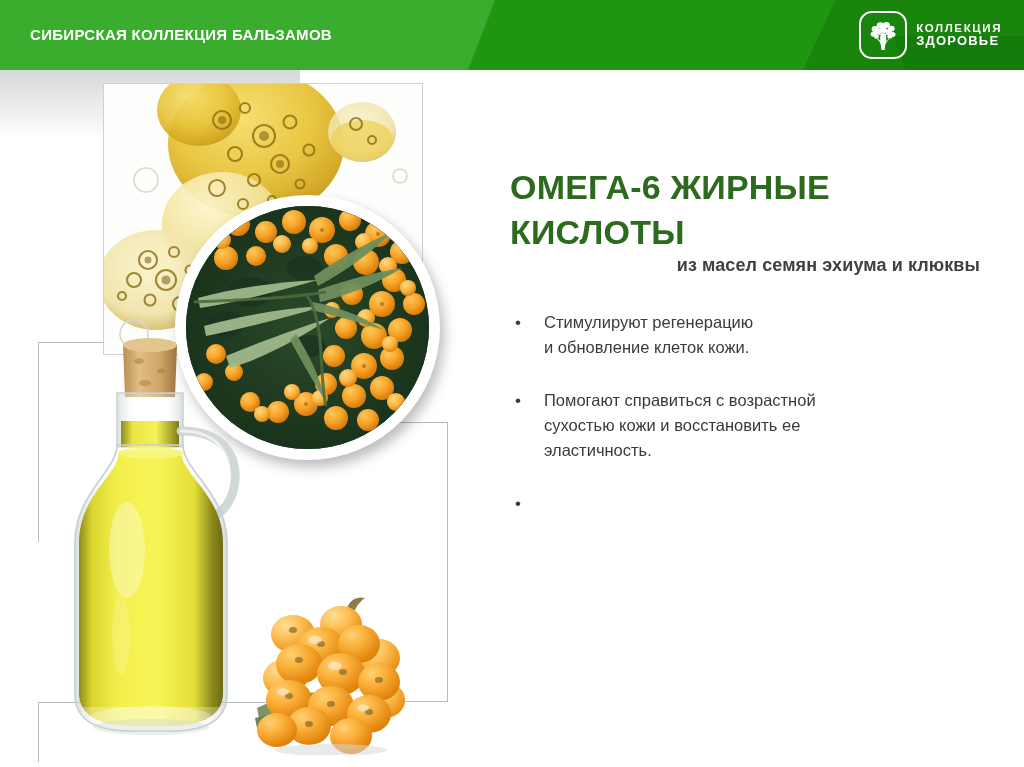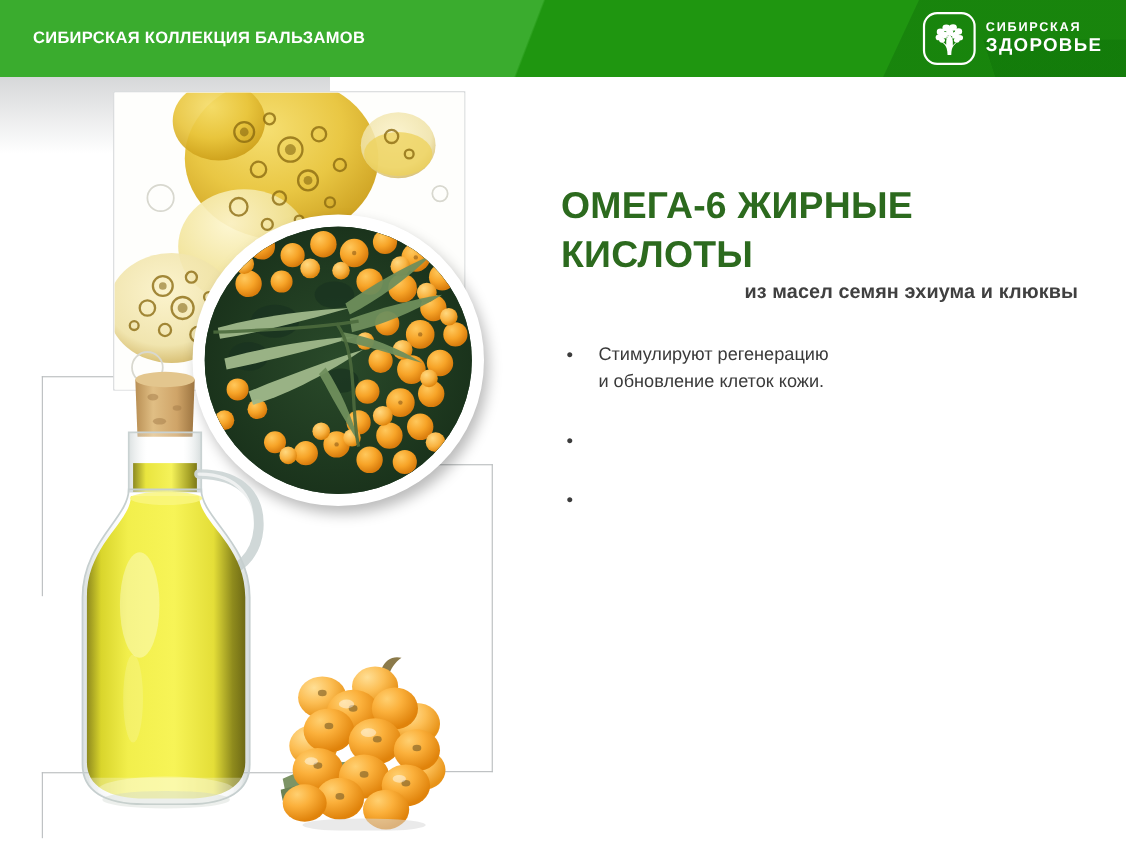--- a/index.html
+++ b/index.html
@@ -36,21 +36,21 @@
 
   
   .logo { position: absolute; right: 22px; top: 8px; height: 54px; display: flex; align-items: center; gap: 9px; }
   .logo-mark {
     width: 48px; height: 48px; border-radius: 13px;
     border: 2px solid #ffffff; position: relative; flex: none;
   }
   .logo-mark svg { position: absolute; left: 3px; top: 3px; }
   .logo-text { display: flex; flex-direction: column; justify-content: center; line-height: 1.02; }
   .logo-l1 { color: #fff; font-size: 11.5px; font-weight: bold; letter-spacing: 1.6px; }
-  .logo-l2 { color: #fff; font-size: 17px; font-weight: bold; letter-spacing: 1.2px; }
+  .logo-l2 { color: #fff; font-size: 13px; font-weight: bold; letter-spacing: 1.2px; }
 
   
   .hdr-shadow {
     position: absolute; left: 0; top: 70px; width: 300px; height: 70px;
     background: linear-gradient(180deg, rgba(120,125,130,0.30) 0%, rgba(120,125,130,0.0) 100%);
   }
 
   
   .collage { position: absolute; left: 0; top: 70px; width: 470px; height: 697px; }
 
@@ -151,21 +151,21 @@
           <g stroke="#ffffff" stroke-width="1.1" fill="none" stroke-linecap="round">
             <path d="M19 18 L13 13.5"></path>
               <path d="M19 18 L24 13.5"></path>
             <path d="M19 18 L19 12"></path>
               <path d="M19 19 L11.5 17.5"></path>
             <path d="M19 19 L27 17.5"></path>
           </g>
         </svg>
       </div>
       <div class="logo-text">
-        <span class="logo-l1">СИБИРСКАЯ</span>
+        <span class="logo-l1">КОЛЛЕКЦИЯ</span>
         <span class="logo-l2">ЗДОРОВЬЕ</span>
       </div>
     </div>
   </div>
 
   <div class="hdr-shadow"></div>
 
   <div class="collage">
 
     <div class="card-lower"></div>
@@ -494,20 +494,23 @@
     <div class="subtitle">из масел семян эхиума и клюквы</div>
 
     <div class="bullets">
       <div class="bullet">
         <span class="bullet-dot">•</span>
         <span class="bullet-text">Стимулируют регенерацию
 и обновление клеток кожи.</span>
       </div>
       <div class="bullet">
         <span class="bullet-dot">•</span>
+        <span class="bullet-text">Помогают справиться с возрастной
+сухостью кожи и восстановить ее
+эластичность.</span>
       </div>
       <div class="bullet">
         <span class="bullet-dot">•</span>
       </div>
     </div>
   </div>
 
 </div>
 
 </body></html>

